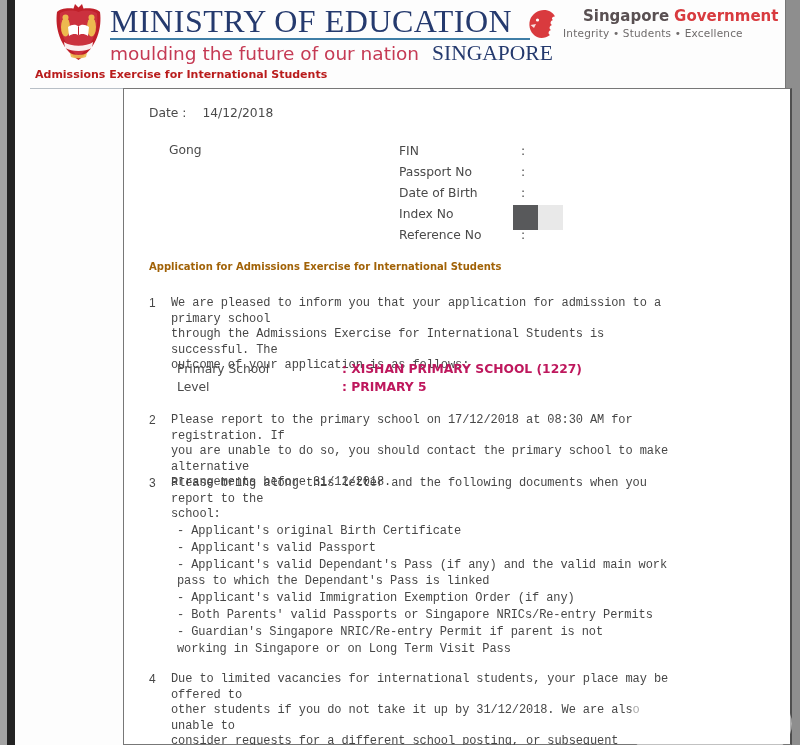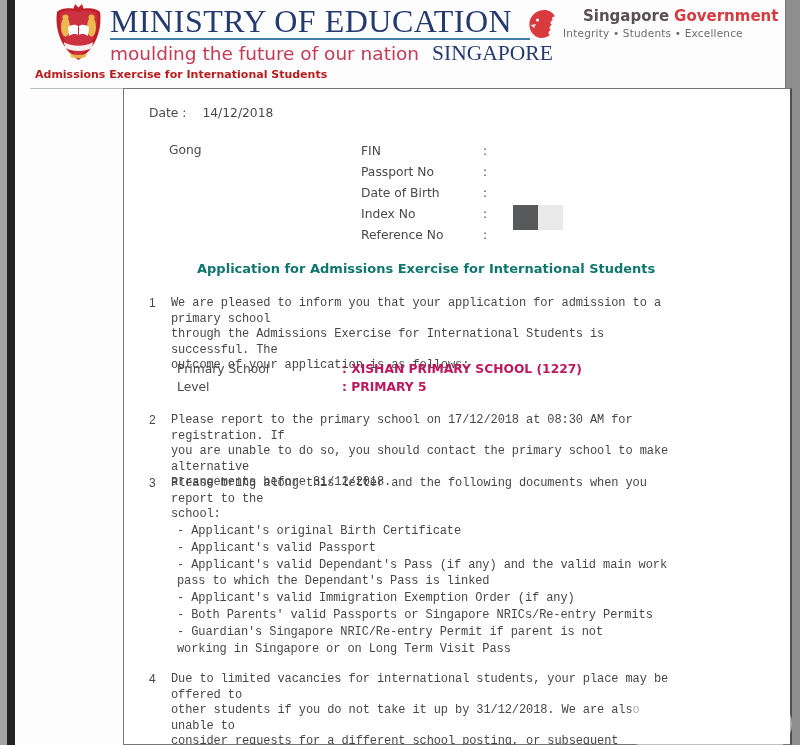--- a/index.html
+++ b/index.html
@@ -52,27 +52,27 @@
   .letter-box > * { position:absolute; }
   .body-text { font-family:Liberation Mono, monospace; font-size:12px; letter-spacing:-0.1px; color:#474747; }
   .small-caps-text { font-size:12.3px; color:#4a4a4a; }
 
   .date-row { left:25px; top:17px; }
   .date-value { margin-left:16px; }
   .addressee { left:25px; top:54px;margin-left:20px; }
 
   .info-block { left:237px; top:55px; width:230px; }
   .info-row { display:flex; height:20.9px; }
-  .info-label { width:122px; }
+  .info-label { width:122px;margin-left:38px; }
   .info-colon { width:12px; }
   .info-value { flex:1; }
   .redact-dark  { left:389px; top:116px; width:25px; height:25px; background:#58595b; }
   .redact-light { left:414px; top:116px; width:25px; height:25px; background:#e9e9e9; }
 
-  .section-title { left:25px; top:172px; font-size:13px; font-weight:bold; color:#0f766e; white-space:nowrap;margin-left:48px; }
+  .section-title { left:25px; top:172px; font-size:10px; font-weight:bold; color:#a16207; white-space:nowrap; }
 
   .para { left:25px; display:flex; }
   .para-num { width:22px; font-family:"Liberation Sans", sans-serif; font-size:12px; color:#474747; }
   .para-text { width:508px; white-space:pre-line; line-height:15.6px; }
   .para-1 { top:207px; }
   .para-2 { top:324px; }
   .para-3 { top:387px; }
   .para-4 { top:583px; }
 
   .outcome-block { left:53px; top:272px; }

